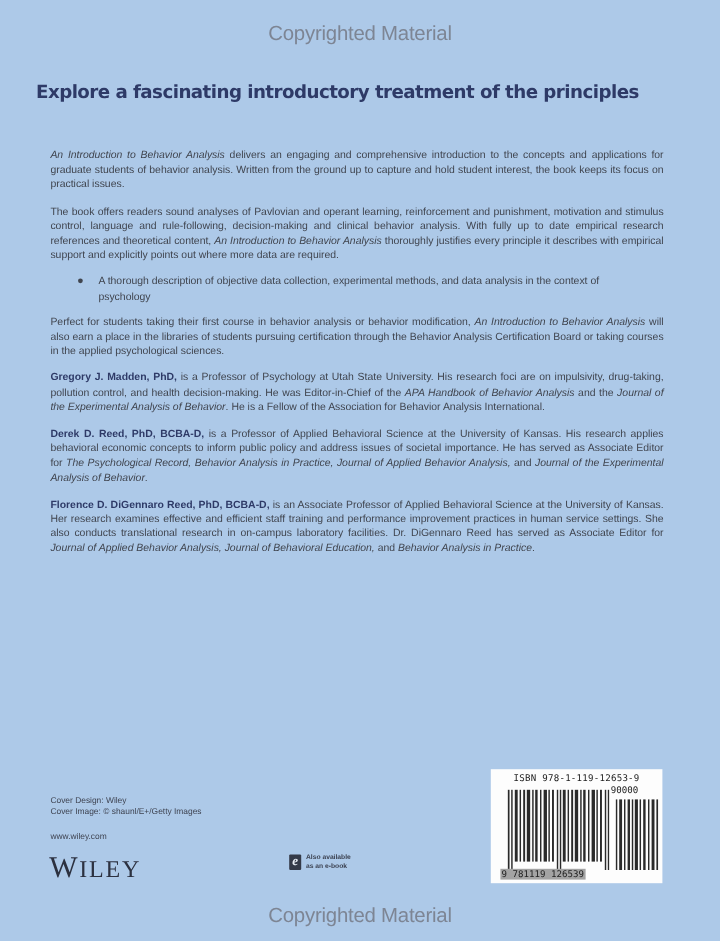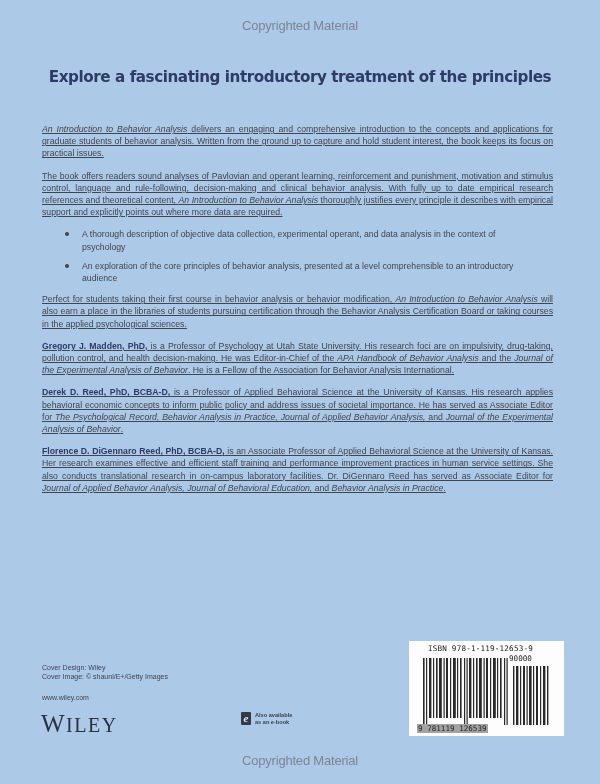--- a/index.html
+++ b/index.html
@@ -6,37 +6,36 @@
   body {
     width: 600px; height: 784px; overflow: hidden;
     background: #adc9e8;
     position: relative;
     font-family: "Liberation Sans", sans-serif;
     color: #3f4452;
   }
   .watermark {
     position: absolute; left: 0; width: 600px; text-align: center;
     font-family: "Liberation Sans", sans-serif;
-    font-size: 13px; color: #7d8594; letter-spacing: -0.2px;
+    font-size: 17px; color: #7d8594; letter-spacing: -0.2px;
   }
   .wm-top { top: 18px; }
   .wm-bottom { top: 753px; }
   .headline {
     position: absolute; left: 30px; width: 540px; top: 67px;
-    text-align: center;
     font-family: "DejaVu Sans", sans-serif;
     font-weight: bold; font-size: 15.2px; line-height: 21px;
     color: #2e3a67; letter-spacing: -0.45px;
   }
   .content {
     position: absolute; left: 42px; width: 511px; top: 123px;
     font-family: "Liberation Sans", sans-serif;
     font-size: 8.7px; line-height: 12.2px; color: #40454f;
   }
-  .content p { margin: 0 0 10px 0; text-align: justify; text-decoration: underline; }
+  .content p { margin: 0 0 10px 0; text-align: justify; }
   .content p.left { text-align: left; }
   .content i { font-style: italic; }
   .content .name { font-weight: bold; color: #2e3a67; margin-top: 28px; }
   ul.bullets { list-style: none; margin: 0 0 9px 0; padding: 0 0 0 40px; }
   ul.bullets li { position: relative; margin-bottom: 7px; padding-right: 28px; }
   ul.bullets li::before {
     content: ""; position: absolute; left: -17px; top: 4px;
     width: 4px; height: 4px; border-radius: 50%; background: #40454f;
   }
   .credits {
@@ -54,21 +53,21 @@
   }
   .logo .small { font-size: 20px; margin-top: 28px; }
   .ebook { position: absolute; left: 241px; top: 712px; display: flex; align-items: center; gap: 4px; }
   .ebook-icon {
     width: 10px; height: 13px; background: #343a48; color: #e8edf4;
     font-family: "Liberation Serif", serif; font-style: italic; font-weight: bold;
     font-size: 11px; line-height: 12px; text-align: center; border-radius: 1px;
   }
   .ebook-text { font-size: 5.6px; line-height: 6.4px; font-weight: bold; color: #3b4150; }
   .barcode-box {
-    position: absolute; left: 409px; top: 641px; width: 155px; height: 95px;
+    position: absolute; left: 409px; top: 641px; width: 143px; height: 95px;
     background: #fdfdfd;
   }
   .isbn-text {
     position: absolute; left: 0; top: 3px; width: 143px; text-align: center;
     font-family: "DejaVu Sans Mono", monospace; font-size: 7.6px; color: #222; letter-spacing: 0.2px;
   }
   .price-text {
     position: absolute; left: 100px; top: 13px;
     font-family: "DejaVu Sans Mono", monospace; font-size: 7.6px; color: #222;
   }
@@ -87,22 +86,21 @@
 
 <div class="headline">
   <div>Explore a fascinating introductory treatment of the principles</div>
 </div>
 
 <div class="content">
   <p><i>An Introduction to Behavior Analysis</i><span> delivers an engaging and comprehensive introduction to the concepts and applications for graduate students of behavior analysis. Written from the ground up to capture and hold student interest, the book keeps its focus on practical issues.</span></p>
   <p><span>The book offers readers sound analyses of Pavlovian and operant learning, reinforcement and punishment, motivation and stimulus control, language and rule-following, decision-making and clinical behavior analysis. With fully up to date empirical research references and theoretical content, </span><i>An Introduction to Behavior Analysis</i><span> thoroughly justifies every principle it describes with empirical support and explicitly points out where more data are required.</span></p>
 
   <ul class="bullets">
-    <li>A thorough description of objective data collection, experimental operant, and data analysis in the context of psychology</li>
-    <li>An exploration of the core principles of behavior analysis, presented at a level comprehensible to an introductory audience</li>
+    <li>A thorough description of objective data collection, experimental methods, and data analysis in the context of psychology</li>
   </ul>
 
   <p><span>Perfect for students taking their first course in behavior analysis or behavior modification, </span><i>An Introduction to Behavior Analysis</i><span> will also earn a place in the libraries of students pursuing certification through the Behavior Analysis Certification Board or taking courses in the applied psychological sciences.</span></p>
 
   <p><span class="name">Gregory J. Madden, PhD,</span><span> is a Professor of Psychology at Utah State University. His research foci are on impulsivity, drug-taking, pollution control, and health decision-making. He was Editor-in-Chief of the </span><i>APA Handbook of Behavior Analysis</i><span> and the </span><i>Journal of the Experimental Analysis of Behavior</i><span>. He is a Fellow of the Association for Behavior Analysis International.</span></p>
 
   <p><span class="name">Derek D. Reed, PhD, BCBA-D,</span><span> is a Professor of Applied Behavioral Science at the University of Kansas. His research applies behavioral economic concepts to inform public policy and address issues of societal importance. He has served as Associate Editor for </span><i>The Psychological Record, Behavior Analysis in Practice, Journal of Applied Behavior Analysis,</i><span> and </span><i>Journal of the Experimental Analysis of Behavior</i><span>.</span></p>
 
   <p><span class="name">Florence D. DiGennaro Reed, PhD, BCBA-D,</span><span> is an Associate Professor of Applied Behavioral Science at the University of Kansas. Her research examines effective and efficient staff training and performance improvement practices in human service settings. She also conducts translational research in on-campus laboratory facilities. Dr. DiGennaro Reed has served as Associate Editor for </span><i>Journal of Applied Behavior Analysis, Journal of Behavioral Education,</i><span> and </span><i>Behavior Analysis in Practice</i><span>.</span></p>
 </div>

